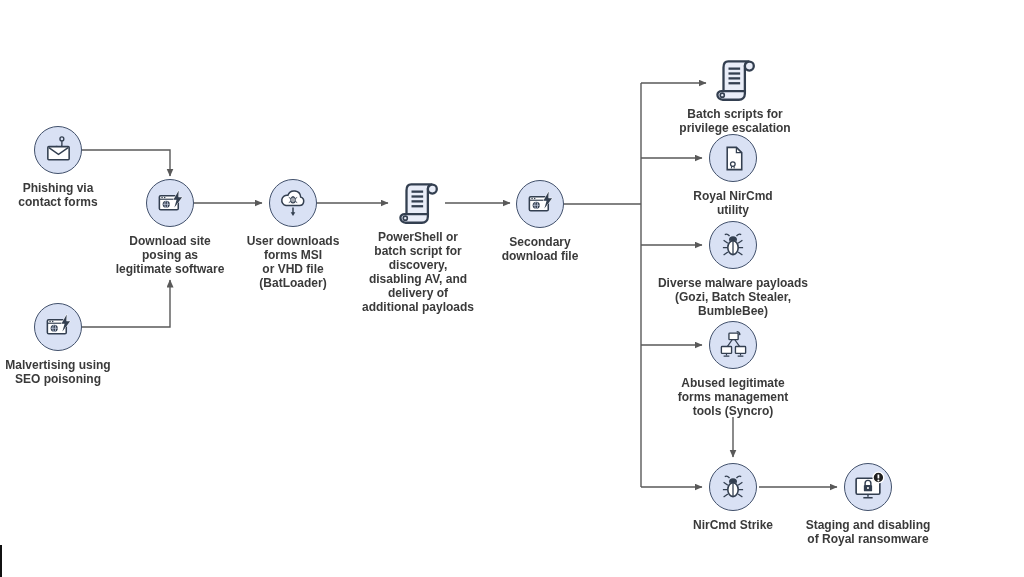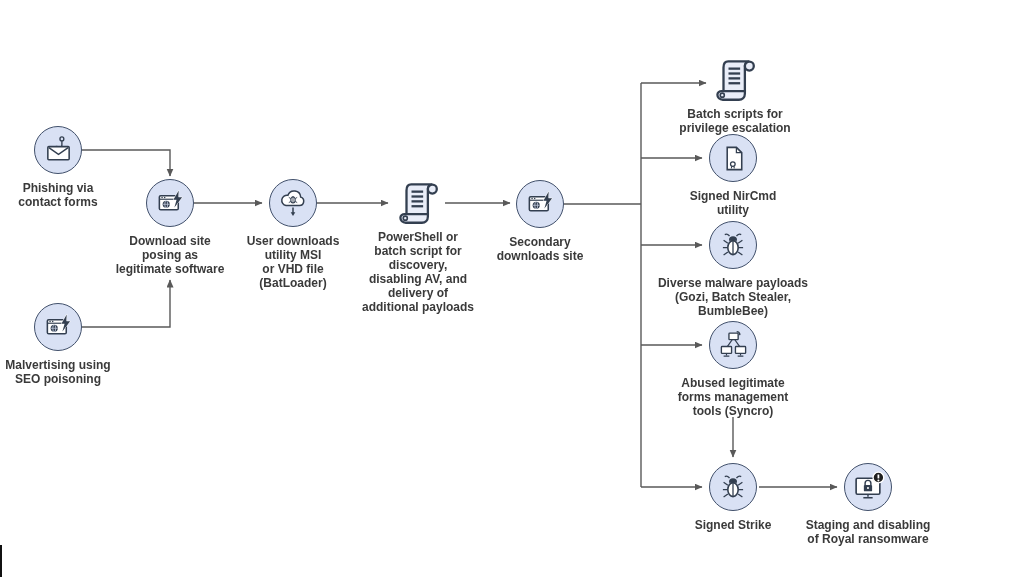--- a/index.html
+++ b/index.html
@@ -125,21 +125,21 @@
             <path d="M9 18.5 h13.5 a4.3 4.3 0 0 0 1.2 -8.4 A6.6 6.6 0 0 0 10.9 8.3 A4.9 4.9 0 0 0 9 18.5 z" fill="#fff" stroke="currentColor" stroke-width="1.5"></path>
             <ellipse cx="16" cy="13" rx="2.2" ry="3" fill="#fff" stroke="currentColor" stroke-width="1.1"></ellipse>
             <line x1="16" y1="10" x2="16" y2="16" stroke="currentColor" stroke-width="0.9"></line>
             <path d="M14.6 9.9 a1.6 1.4 0 0 1 2.8 0 z" fill="currentColor"></path>
             <path d="M13.8 11.6 L11.8 10.4 M13.8 14.4 L11.8 15.6 M18.2 11.6 L20.2 10.4 M18.2 14.4 L20.2 15.6" stroke="currentColor" stroke-width="0.9"></path>
             <line x1="16" y1="20.5" x2="16" y2="26" stroke="currentColor" stroke-width="1.5"></line>
             <polygon points="13.7,25.3 16,29 18.3,25.3" fill="currentColor"></polygon>
           </svg>
         </div>
         <div class="node-label">User downloads
-utility MSI
+forms MSI
 or VHD file
 (BatLoader)</div>
       </div>
       <div class="node plain-node" style="left: 418px; top: 203px;">
         <div class="node-icon">
           <svg class="glyph" width="46" height="44" viewBox="0 0 34 32">
             <path d="M27.5 2.3 H12 C9.5 2.3 8.5 4.2 8.5 6.8 V24.2 H24.3 V6.8 C24.3 4.2 25.2 2.3 27.5 2.3" fill="#e9edf8" stroke="currentColor" stroke-width="1.7"></path>
             <circle cx="27.6" cy="5.7" r="3.3" fill="#e9edf8" stroke="currentColor" stroke-width="1.7"></circle>
             <path d="M8.5 24.2 H24.3 V26.2 C24.3 28.8 22.4 30.6 19.9 30.6 H8 C5.5 30.6 4 28.9 4 26.9 C4 25.3 5.4 24.2 7.1 24.2 Z" fill="#e9edf8" stroke="currentColor" stroke-width="1.7"></path>
             <circle cx="7.6" cy="27.2" r="1.5" fill="none" stroke="currentColor" stroke-width="1.2"></circle>
@@ -163,21 +163,21 @@
             <line x1="4.5" y1="11.6" x2="24" y2="11.6" stroke="currentColor" stroke-width="1.2"></line>
             <circle cx="7.3" cy="9.9" r="0.8" fill="currentColor"></circle>
             <circle cx="10" cy="9.9" r="0.8" fill="currentColor"></circle>
             <circle cx="11.6" cy="16.8" r="3.7" fill="currentColor"></circle>
             <ellipse cx="11.6" cy="16.8" rx="1.5" ry="3.7" fill="none" stroke="#d9e1f4" stroke-width="0.7"></ellipse>
             <line x1="7.9" y1="16.8" x2="15.3" y2="16.8" stroke="#d9e1f4" stroke-width="0.7"></line>
             <polygon points="24.5,2.5 19,12 22.3,12 20,20 28,9.5 24,9.5" fill="currentColor" stroke="#fff" stroke-width="1" paint-order="stroke"></polygon>
           </svg>
         </div>
         <div class="node-label">Secondary
-downloads site</div>
+download file</div>
       </div>
       <div class="node plain-node" style="left: 735px; top: 80px;">
         <div class="node-icon">
           <svg class="glyph" width="46" height="44" viewBox="0 0 34 32">
             <path d="M27.5 2.3 H12 C9.5 2.3 8.5 4.2 8.5 6.8 V24.2 H24.3 V6.8 C24.3 4.2 25.2 2.3 27.5 2.3" fill="#e9edf8" stroke="currentColor" stroke-width="1.7"></path>
             <circle cx="27.6" cy="5.7" r="3.3" fill="#e9edf8" stroke="currentColor" stroke-width="1.7"></circle>
             <path d="M8.5 24.2 H24.3 V26.2 C24.3 28.8 22.4 30.6 19.9 30.6 H8 C5.5 30.6 4 28.9 4 26.9 C4 25.3 5.4 24.2 7.1 24.2 Z" fill="#e9edf8" stroke="currentColor" stroke-width="1.7"></path>
             <circle cx="7.6" cy="27.2" r="1.5" fill="none" stroke="currentColor" stroke-width="1.2"></circle>
             <line x1="12.2" y1="7.6" x2="20.8" y2="7.6" stroke="currentColor" stroke-width="1.7"></line>
             <line x1="12.2" y1="11.2" x2="20.8" y2="11.2" stroke="currentColor" stroke-width="1.7"></line>
@@ -190,21 +190,21 @@
       </div>
       <div class="node circle-node" style="left: 733px; top: 158px;">
         <div class="node-icon">
           <svg class="glyph" width="31" height="31" viewBox="0 0 32 32">
             <path d="M9.5 4.5 H19 L24.5 10 V27.5 H9.5 Z" fill="#fff" stroke="currentColor" stroke-width="1.6"></path>
             <path d="M19 4.5 V10 H24.5" fill="none" stroke="currentColor" stroke-width="1.3"></path>
             <circle cx="15.3" cy="21.8" r="2.4" fill="none" stroke="currentColor" stroke-width="1.3"></circle>
             <path d="M14.3 23.9 l-0.6 2.2 M16.3 23.9 l0.6 2.2" stroke="currentColor" stroke-width="1.1" fill="none"></path>
           </svg>
         </div>
-        <div class="node-label">Signed NirCmd
+        <div class="node-label">Royal NirCmd
 utility</div>
       </div>
       <div class="node circle-node" style="left: 733px; top: 245px;">
         <div class="node-icon">
           <svg class="glyph" width="32" height="32" viewBox="0 0 32 32">
             <path d="M12.5 7.2 C11.3 5.2 9.3 4.6 7.8 5.6" fill="none" stroke="currentColor" stroke-width="1.3"></path>
             <path d="M19.5 7.2 C20.7 5.2 22.7 4.6 24.2 5.6" fill="none" stroke="currentColor" stroke-width="1.3"></path>
             <path d="M12 10.8 a4 3.6 0 0 1 8 0 v0.9 H12 z" fill="currentColor"></path>
             <ellipse cx="16" cy="18.6" rx="5.2" ry="7" fill="#fff" stroke="currentColor" stroke-width="1.6"></ellipse>
             <line x1="16" y1="11.6" x2="16" y2="25.6" stroke="currentColor" stroke-width="1.3"></line>
@@ -236,21 +236,21 @@
         <div class="node-icon">
           <svg class="glyph" width="32" height="32" viewBox="0 0 32 32">
             <path d="M12.5 7.2 C11.3 5.2 9.3 4.6 7.8 5.6" fill="none" stroke="currentColor" stroke-width="1.3"></path>
             <path d="M19.5 7.2 C20.7 5.2 22.7 4.6 24.2 5.6" fill="none" stroke="currentColor" stroke-width="1.3"></path>
             <path d="M12 10.8 a4 3.6 0 0 1 8 0 v0.9 H12 z" fill="currentColor"></path>
             <ellipse cx="16" cy="18.6" rx="5.2" ry="7" fill="#fff" stroke="currentColor" stroke-width="1.6"></ellipse>
             <line x1="16" y1="11.6" x2="16" y2="25.6" stroke="currentColor" stroke-width="1.3"></line>
             <path d="M10.9 14.2 L6.6 11.2 M10.7 18.6 H5.9 M10.9 23 L6.6 26 M21.1 14.2 L25.4 11.2 M21.3 18.6 H26.1 M21.1 23 L25.4 26" stroke="currentColor" stroke-width="1.3" fill="none"></path>
           </svg>
         </div>
-        <div class="node-label">Signed Strike</div>
+        <div class="node-label">NirCmd Strike</div>
       </div>
       <div class="node circle-node" style="left: 868px; top: 487px;">
         <div class="node-icon">
           <svg class="glyph" width="33" height="33" viewBox="0 0 32 32">
             <rect x="4" y="7" width="23" height="15.5" rx="1.3" fill="#fff" stroke="currentColor" stroke-width="1.6"></rect>
             <path d="M15.5 22.5 V25 M11 26 H20" stroke="currentColor" stroke-width="1.4" fill="none"></path>
             <path d="M12.7 13.5 v-1.6 a2.8 2.8 0 0 1 5.6 0 V13.5" fill="none" stroke="currentColor" stroke-width="1.4"></path>
             <rect x="11.5" y="13.5" width="8" height="6.2" rx="0.9" fill="currentColor"></rect>
             <circle cx="15.5" cy="16.4" r="1" fill="#fff"></circle>
             <circle cx="25.6" cy="6.3" r="5.2" fill="#1f1f1f" stroke="#fff" stroke-width="1.3"></circle>

